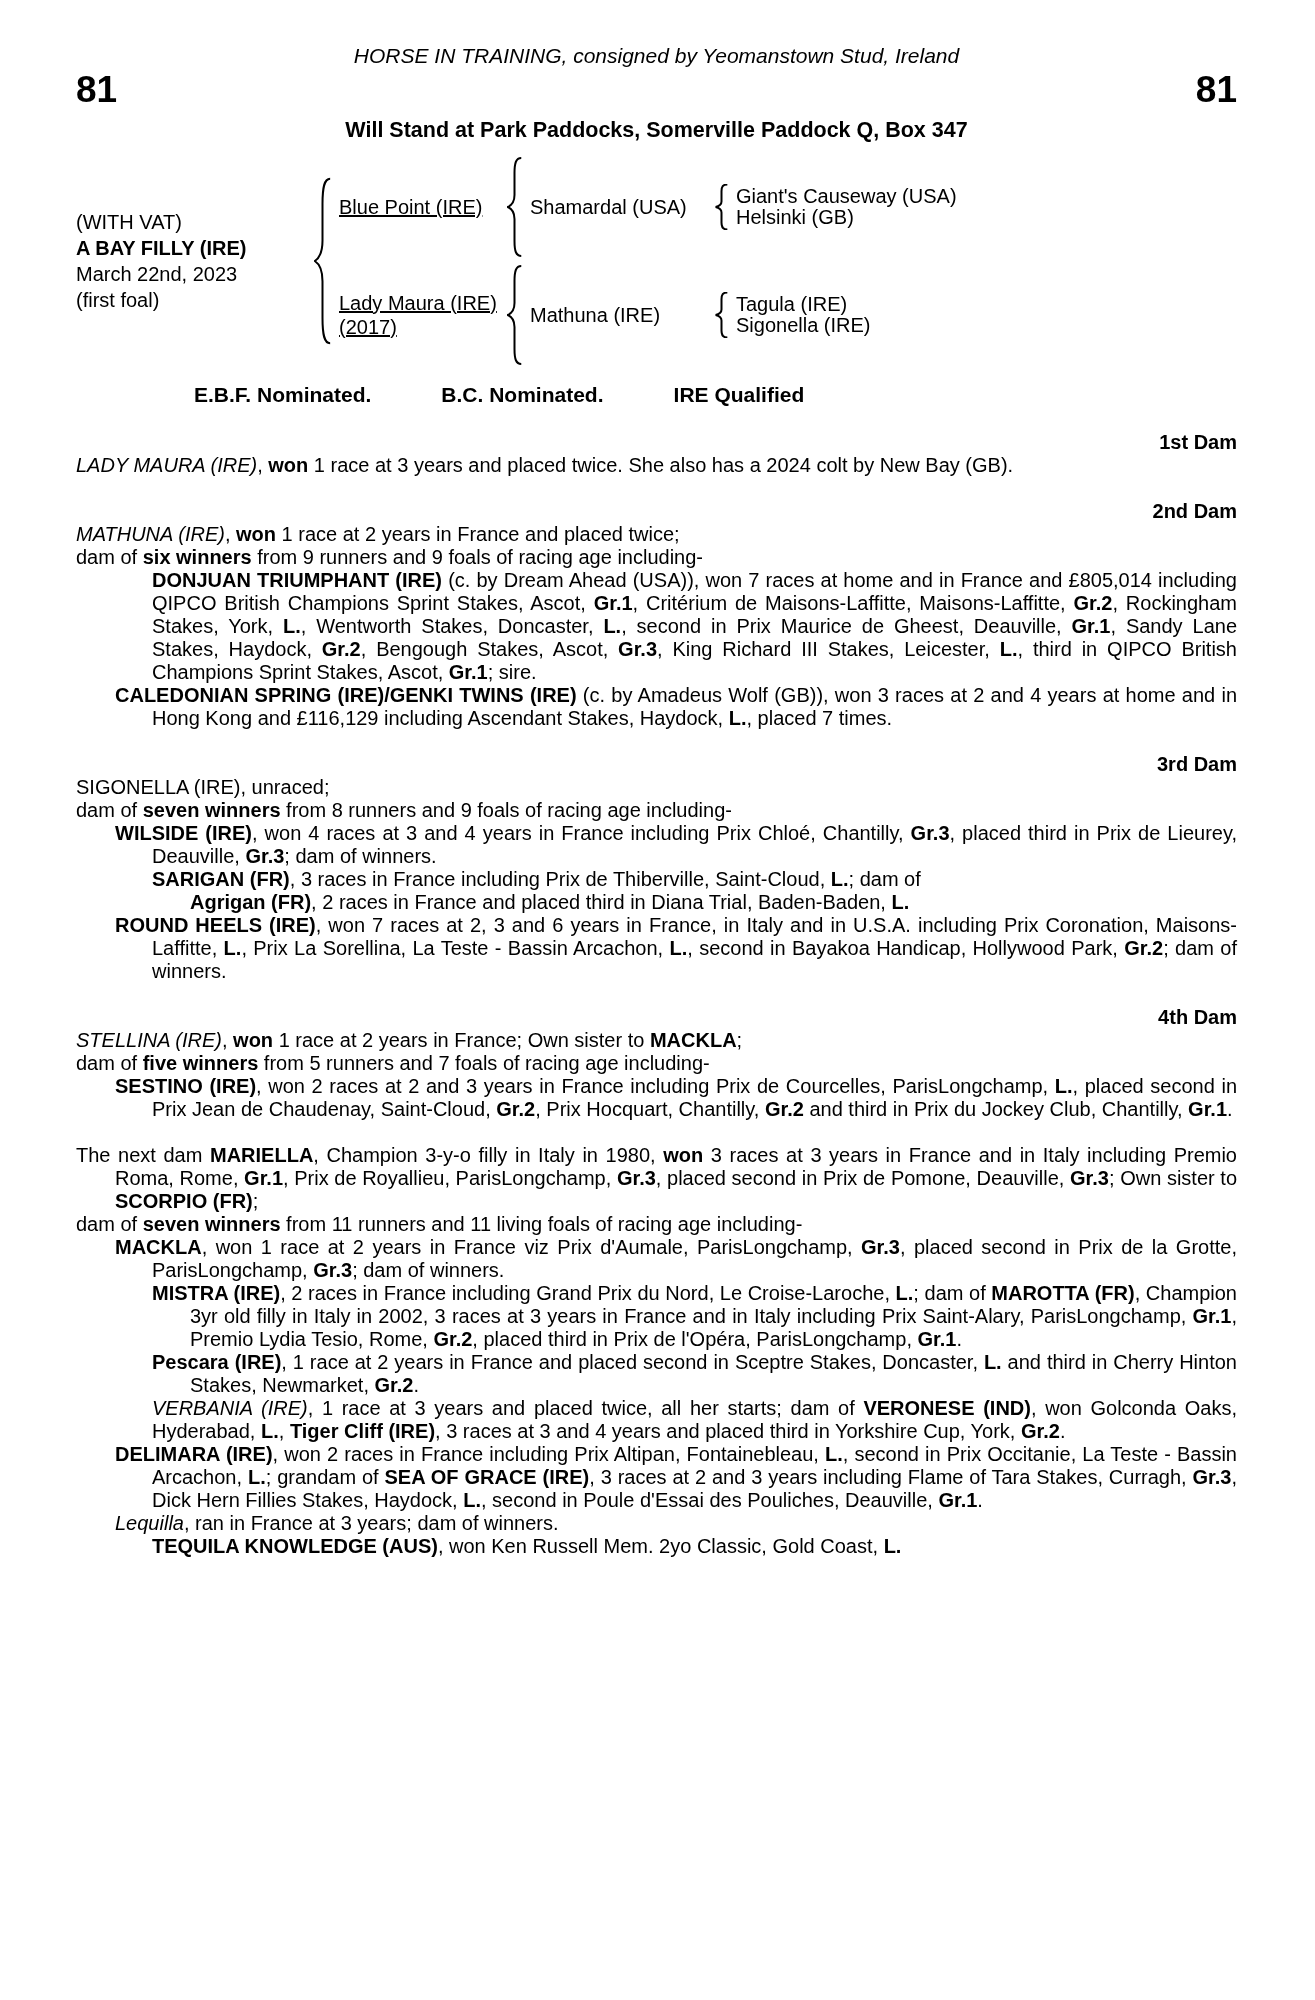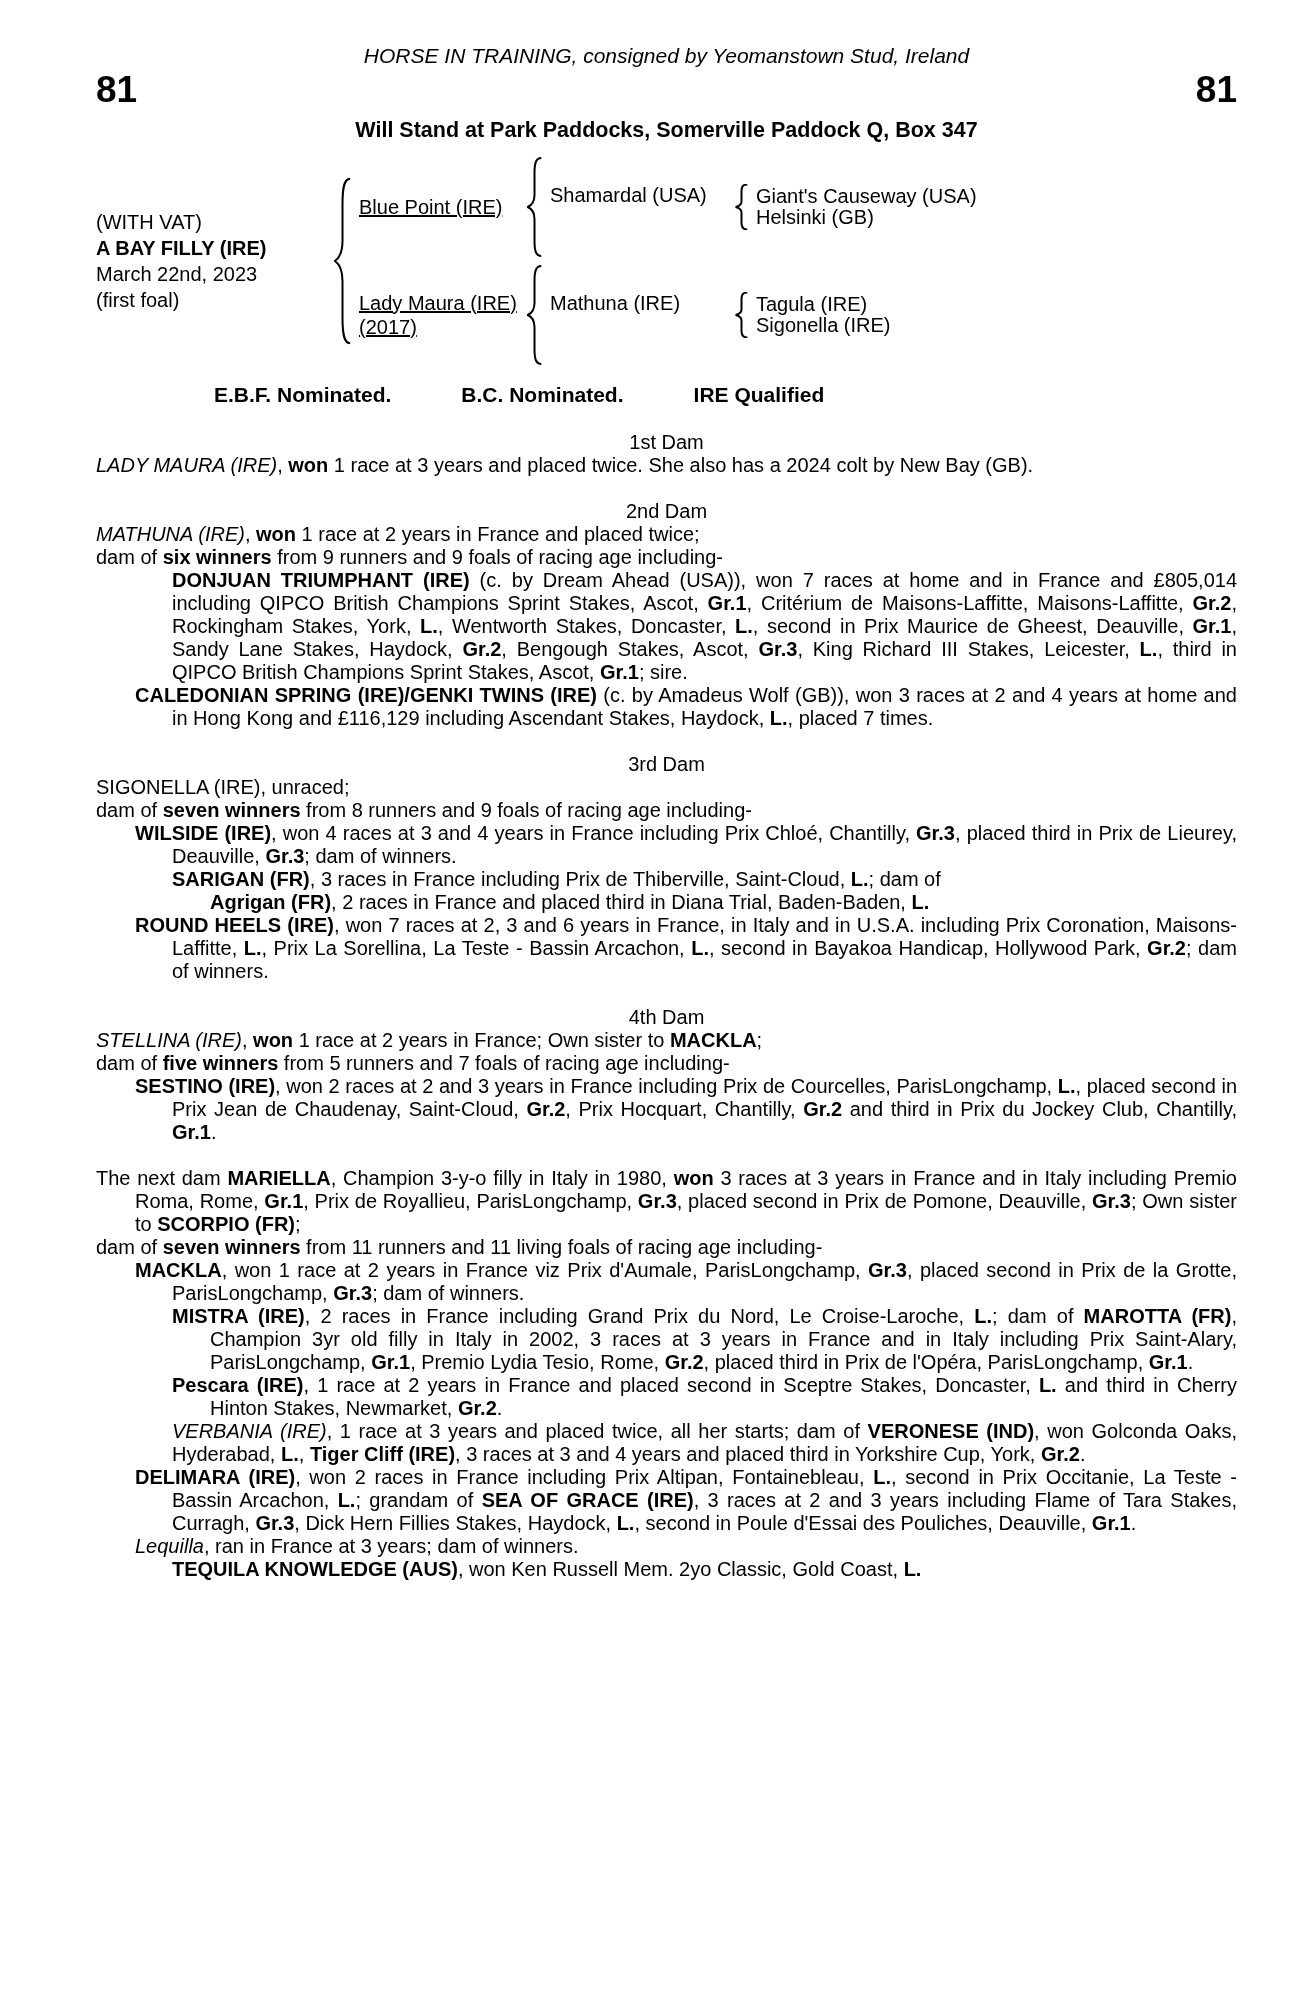--- a/index.html
+++ b/index.html
@@ -1,47 +1,47 @@
 <!DOCTYPE html>
 <html><head>
 <meta charset="utf-8">
 <style>
   html,body { margin:0; padding:0; }
   body {
     width:1315px; height:2000px; background:#ffffff; color:#000;
     font-family:"Liberation Sans","DejaVu Sans",sans-serif;
     overflow:hidden;
   }
-  .page { box-sizing:border-box; padding:44px 78px 0 76px;margin-left:20px; }
+  .page { box-sizing:border-box; padding:44px 78px 0 76px; }
 
   .consignor { text-align:center; font-style:italic; font-size:21px; line-height:24px; }
   .lot-row { display:flex; justify-content:space-between; align-items:flex-start;
              font-weight:bold; font-size:37px; line-height:40px; margin-top:2px; }
   .stand { font-weight:bold; font-size:21.5px; margin-top:8px;text-align:center; }
 
   .pedigree { display:flex; align-items:center; margin-top:14px; font-size:20px; }
   .ped-left { width:238px; }
   .ped-left > div { line-height:26px; white-space:nowrap; }
   .horse-name { font-weight:bold; }
   .brace { flex:0 0 auto; margin:0 8px 0 0; }
   .ped-tree { display:flex; flex-direction:column; gap:8px; }
   .g2 { display:flex; align-items:center; }
   .g2name { width:168px; line-height:24px; white-space:nowrap;text-decoration:underline; }
   .g3col { display:flex; flex-direction:column; gap:2px; }
-  .g3 { display:flex; }
+  .g3 { display:flex; align-items:center; }
   .g3name { width:185px; white-space:nowrap; }
   .g4 { display:flex; flex-direction:column; justify-content:center; }
   .g4 > div { line-height:21px; white-space:nowrap; }
 
   .nominations { display:flex; gap:70px; padding-left:118px; font-weight:bold;
                  font-size:21px; margin-top:18px; }
 
   .body-blocks { margin-top:24px; font-size:20px; line-height:23px; }
   .blk { text-align:justify; }
-  .h { font-weight:normal; text-align:center; }
+  .h { font-weight:bold; text-align:right; }
   .mt { margin-top:23px; }
   .pA { padding-left:39px; text-indent:-39px; }
   .pB { padding-left:76px; text-indent:-37px; }
   .pC { padding-left:76px; }
   .pD { padding-left:114px; text-indent:-38px; }
   .pE { padding-left:114px; }
   .pLeq { padding-left:39px; }
   .sb { font-weight:bold; }
   .si { font-style:italic; }
 </style>

